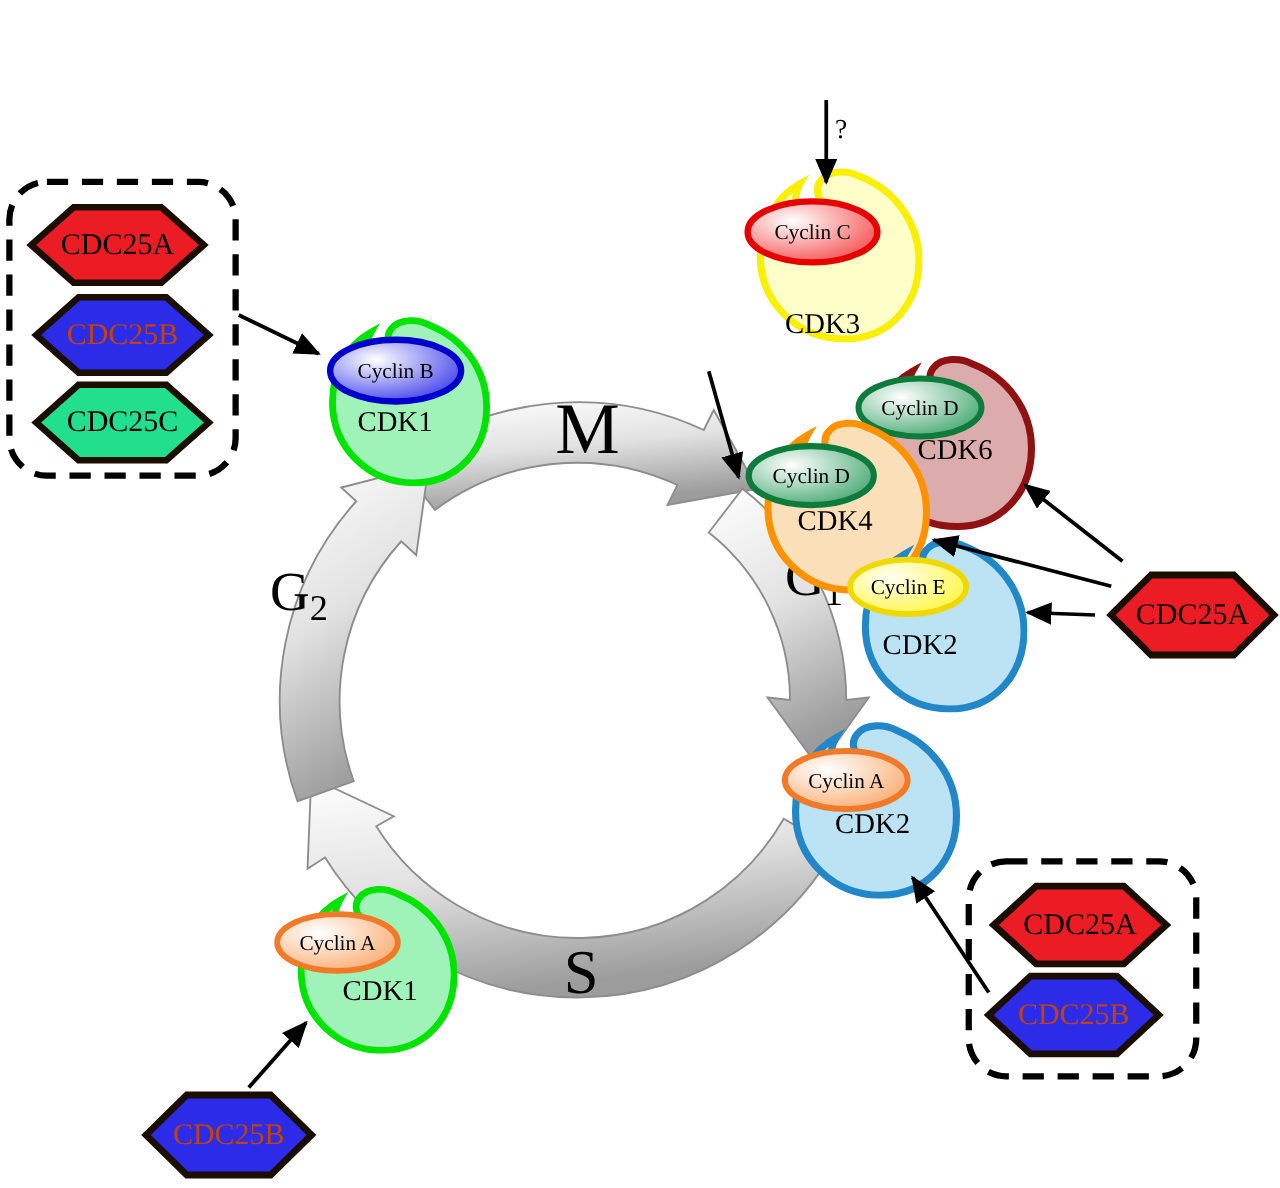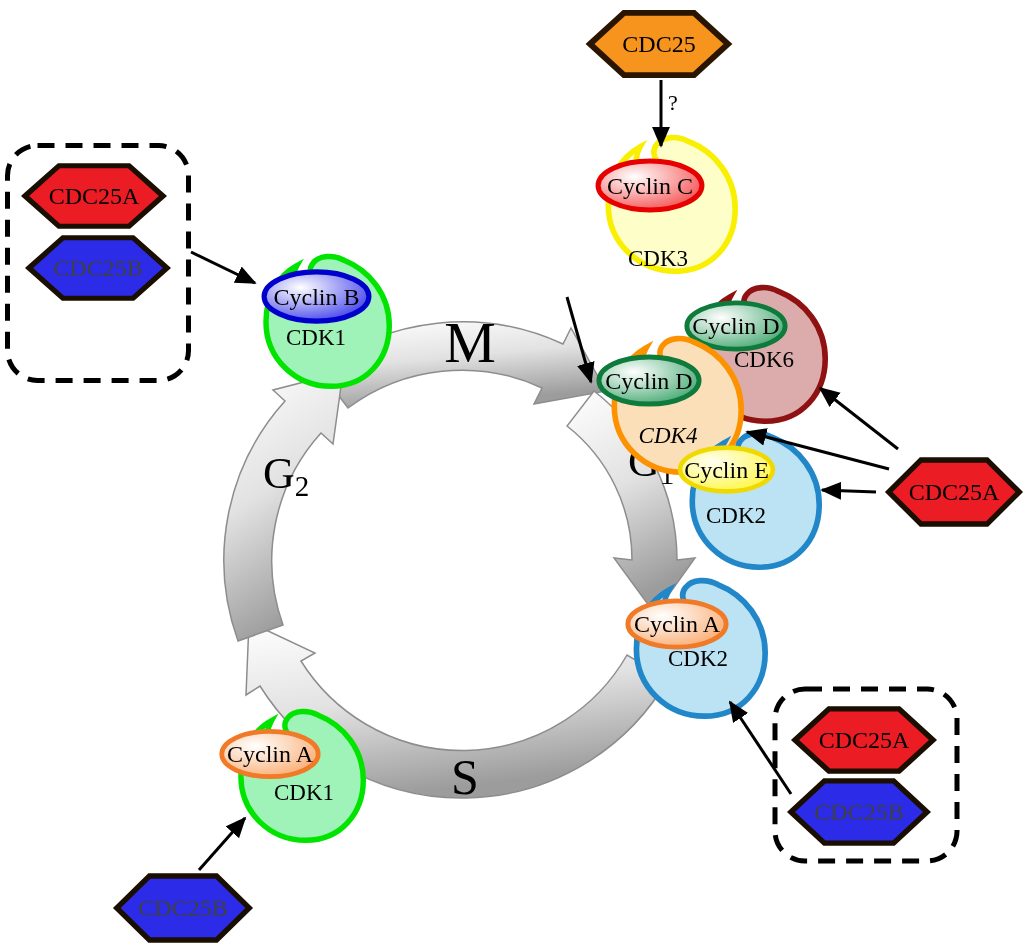--- a/index.html
+++ b/index.html
@@ -5,26 +5,26 @@
   html,body{margin:0;padding:0;background:#fff;}
   .page{position:relative;width:1024px;height:950px;background:#ffffff;overflow:hidden;
         font-family:"Liberation Serif","DejaVu Serif",serif;color:#000;}
   svg{display:block;}
   .layer{position:absolute;left:0;top:0;}
   
   .hex{position:absolute;}
   .hex svg{width:100%;height:100%;}
   .hex .lbl{position:absolute;inset:0;display:flex;align-items:center;justify-content:center;
             font-size:24px;line-height:1;}
-  .hex .lbl.wt{color:#404040;}
+  .hex .lbl.wt{color:#c2410c;}
   
   .cyc{position:absolute;}
   .cyc svg{width:100%;height:100%;}
   .cyc .lbl{position:absolute;inset:0;display:flex;align-items:center;justify-content:center;
-            font-size:24px;line-height:1;}
+            font-size:17px;line-height:1;}
   .blobsvg{position:absolute;}
   .cdk-lbl{position:absolute;text-align:center;font-size:23px;line-height:1;}
   
   .dashbox{position:absolute;}
   
   .phase{position:absolute;line-height:1;}
   .sub{font-size:0.66em;vertical-align:-0.28em;}
   
   .g0box{position:absolute;left:563px;top:249px;width:128px;height:46px;
          background:linear-gradient(180deg,#fdfdfd 0%,#dcdcdc 55%,#a9a9a9 100%);
@@ -74,21 +74,21 @@
     </defs>
 
     <path d="M319,370 A238,238 0 0 1 563,344 L571,328 L606,391 L534,404 L542,388 A190,190 0 0 0 348,408 Z" fill="url(#gBand)" stroke="#8d8d8d" stroke-width="1.5"></path>
     <path d="M594,391 A215,215 0 0 1 677,560 L695,558 L655,614 L614,558 L632,560 A170,170 0 0 0 567,426 Z" fill="url(#gBand)" stroke="#8d8d8d" stroke-width="1.5"></path>
     <path d="M668,679 A238,238 0 0 1 260,686 L246,695 L249,622 L315,653 L301,661 A190,190 0 0 0 627,655 Z" fill="url(#gBand)" stroke="#8d8d8d" stroke-width="1.5"></path>
     <path d="M238,641 A238,238 0 0 1 285,401 L273,390 L343,372 L333,444 L321,433 A190,190 0 0 0 283,625 Z" fill="url(#gBand)" stroke="#8d8d8d" stroke-width="1.5"></path>
   </svg>
 
 
   <div class="phase" style="left:428px;top:314px;width:84px;text-align:center;font-size:58px;"><span>M</span></div>
-  <div class="phase" style="left:216px;top:452px;font-size:44px;margin-left:47px;"><span>G</span><span class="sub">2</span></div>
+  <div class="phase" style="left:216px;top:452px;font-size:44px;"><span>G</span><span class="sub">2</span></div>
   <div class="phase" style="left:628px;top:440px;font-size:44px;"><span>G</span><span class="sub">1</span></div>
   <div class="phase" style="left:430px;top:752px;width:70px;text-align:center;font-size:50px;"><span>S</span></div>
 
   <div>
     <svg class="blobsvg" style="left:598px;top:134px;" width="140" height="140" viewBox="0 0 150 150">
       <use href="#cdk-blob" fill="#FEFEC8" stroke="#F8F000" stroke-width="6"></use>
       </svg>
     <div class="cyc" style="left:594px;top:157px;width:112px;height:57px;">
       <svg viewBox="0 0 110 56">
           <ellipse cx="55" cy="28" rx="51" ry="24" fill="url(#gCycRed)" stroke="#E60000" stroke-width="5"></ellipse>
@@ -114,21 +114,21 @@
   <div>
     <svg class="blobsvg" style="left:604px;top:335px;" width="140" height="140" viewBox="0 0 150 150">
       <use href="#cdk-blob" fill="#FBDFB8" stroke="#FC9200" stroke-width="6"></use>
       </svg>
     <div class="cyc" style="left:595px;top:353px;width:108px;height:55px;">
       <svg viewBox="0 0 110 56">
           <ellipse cx="55" cy="28" rx="51" ry="24" fill="url(#gCycGreen)" stroke="#0E7A3C" stroke-width="5"></ellipse>
         </svg>
       <span class="lbl">Cyclin D</span>
     </div>
-    <div class="cdk-lbl" style="left:620px;top:424px;width:96px;font-style:italic;">CDK4</div>
+    <div class="cdk-lbl" style="left:620px;top:405px;width:96px;">CDK4</div>
   </div>
 
   <div>
     <svg class="blobsvg" style="left:682px;top:430px;" width="140" height="140" viewBox="0 0 150 150">
       <use href="#cdk-blob" fill="#BBE3F3" stroke="#2187C8" stroke-width="6"></use>
       </svg>
     <div class="cyc" style="left:674px;top:444px;width:105px;height:51px;">
       <svg viewBox="0 0 110 56">
           <ellipse cx="55" cy="28" rx="51" ry="24" fill="url(#gCycYellow)" stroke="#EFD900" stroke-width="5"></ellipse>
         </svg>
@@ -184,27 +184,27 @@
         <polygon points="5,37 39,5 109,5 143,37 109,69 39,69" fill="#EC1C24" stroke="#1A0E00" stroke-width="5.5"></polygon>
       </svg>
     <span class="lbl">CDC25A</span>
   </div>
   <div class="hex" style="left:24px;top:233px;width:148px;height:70px;">
     <svg viewBox="0 0 148 74" preserveAspectRatio="none">
         <polygon points="5,37 39,5 109,5 143,37 109,69 39,69" fill="#2B2BE8" stroke="#1A0E00" stroke-width="5.5"></polygon>
       </svg>
     <span class="lbl wt">CDC25B</span>
   </div>
-
-  <div class="hex" style="left:585px;top:8px;width:148px;height:72px;">
-    <svg viewBox="0 0 148 74" preserveAspectRatio="none">
-        <polygon points="5,37 39,5 109,5 143,37 109,69 39,69" fill="#F7941E" stroke="#2A1500" stroke-width="6"></polygon>
-      </svg>
-    <span class="lbl">CDC25</span>
-  </div>
+  <div class="hex" style="left:24px;top:303px;width:148px;height:70px;">
+    <svg viewBox="0 0 148 74" preserveAspectRatio="none">
+        <polygon points="5,37 39,5 109,5 143,37 109,69 39,69" fill="#21DF8C" stroke="#1A0E00" stroke-width="5.5"></polygon>
+      </svg>
+    <span class="lbl">CDC25C</span>
+  </div>
+
 
   <div class="hex" style="left:884px;top:455px;width:140px;height:74px;">
     <svg viewBox="0 0 148 74" preserveAspectRatio="none">
         <polygon points="5,37 39,5 109,5 143,37 109,69 39,69" fill="#EC1C24" stroke="#1A0E00" stroke-width="5.5"></polygon>
       </svg>
     <span class="lbl">CDC25A</span>
   </div>
 
   <svg class="dashbox" style="left:772px;top:686px;" width="188" height="178">
     <rect x="3" y="3" width="182" height="172" rx="30" fill="none" stroke="#000" stroke-width="5" stroke-dasharray="17 11"></rect>

